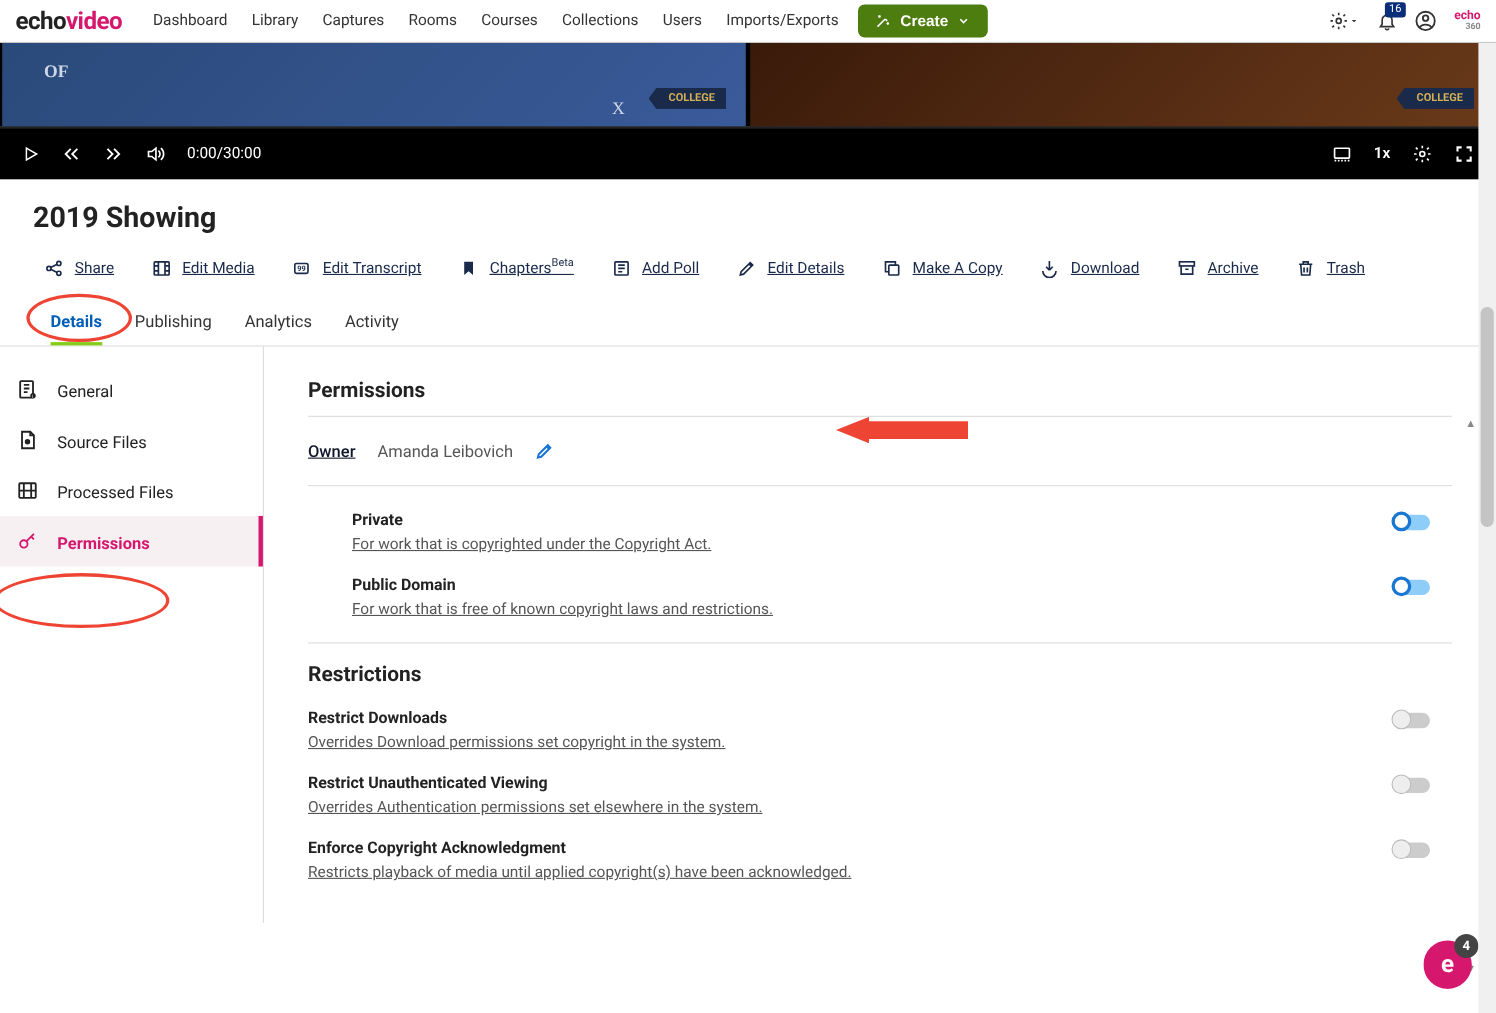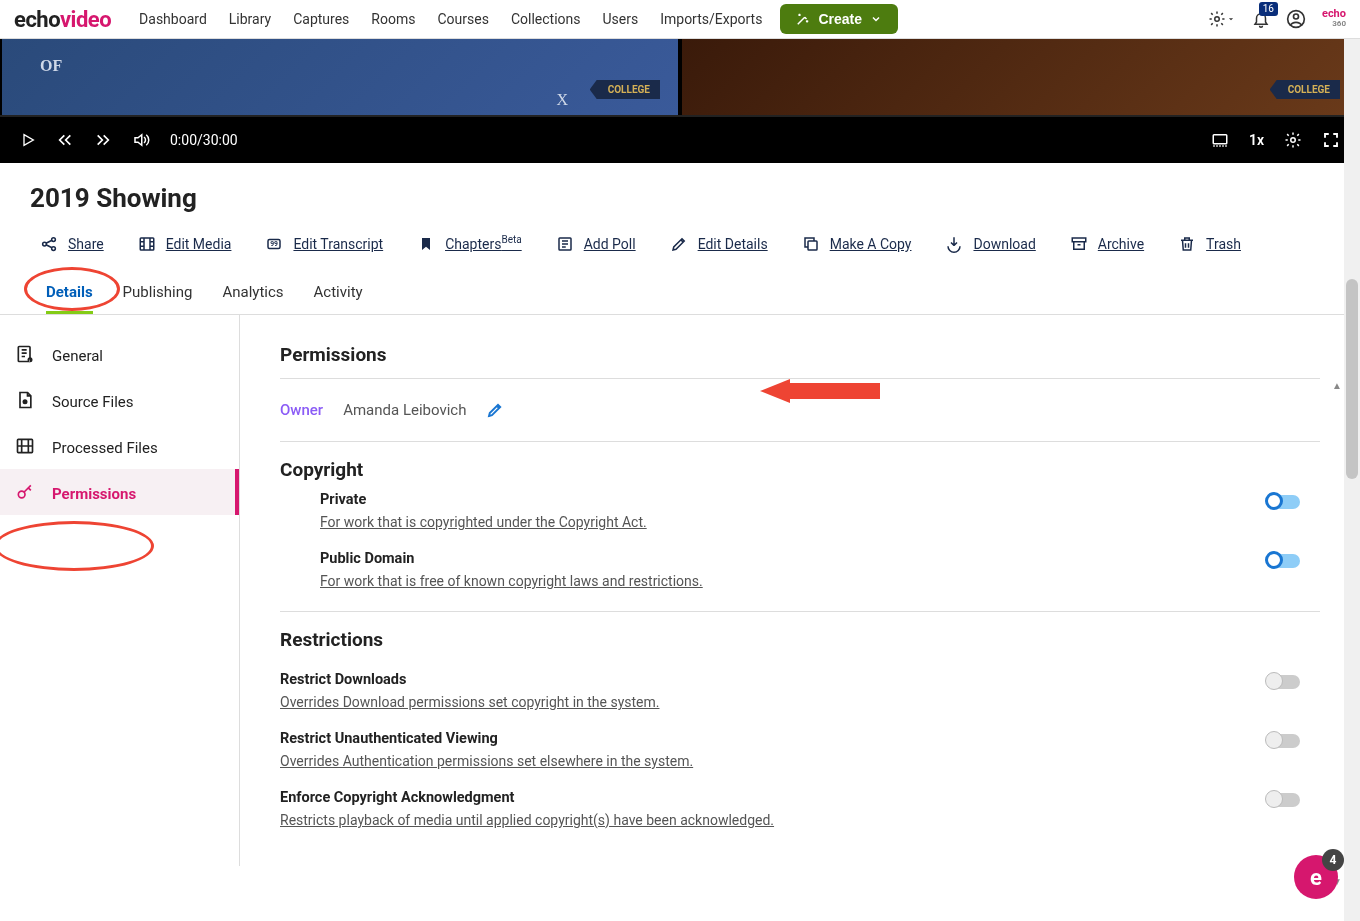--- a/index.html
+++ b/index.html
@@ -59,21 +59,21 @@
   .side-item.active { color:#d6176e; font-weight:700; background:#f7f0f3; border-right:4px solid #d6176e;}
   .side-item .sico { width:22px; height:22px; display:inline-flex; align-items:center; justify-content:center;}
   
   .perm-circle { position:absolute; left:-6px; top:206px; width:160px; height:50px; border:3px solid #e43; border-radius:50%; pointer-events:none;}
   
   .main-pane { flex:1; padding: 28px 40px; position:relative; max-height:560px; overflow-y:auto;}
   .main-pane h2 { font-size:19px; color:#222; margin-bottom:12px; }
   .hr { border:none; border-top:1px solid #ddd; margin:12px 0;}
   
   .owner-row { display:flex; align-items:center; gap:20px; padding:10px 0; font-size:15px;}
-  .owner-label { font-weight:500; color:#8b5cf6;}
+  .owner-label { font-weight:500; color:#0f172a;text-decoration:underline;}
   .owner-name { color:#555;}
   
   .arrow-annotation { position:absolute; left:520px; top:64px; pointer-events:none;}
   
   .section-title { font-size:19px; font-weight:700; color:#222; margin-top:16px;}
   
   .toggle-row { display:flex; padding:10px 20px 10px 40px; }
   .toggle-row.tight { padding-left:0px;}
   .toggle-text { flex:1;}
   .toggle-text .trow-title { font-size:14.5px; font-weight:700; color:#222; margin-bottom:6px;}
@@ -372,21 +372,20 @@
           </span>
       </div>
       <div class="arrow-annotation">
         <svg width="120" height="24" viewBox="0 0 120 24">
             <path d="M120 4 H30 V20 H120 Z" fill="#e43"></path>
             <path d="M30 0 L0 12 L30 24 Z" fill="#e43"></path>
           </svg>
       </div>
       <hr class="hr">
 
-      <div class="section-title">Copyright</div>
       <div class="toggle-row">
         <div class="toggle-text">
           <div class="trow-title">Private</div>
           <div class="trow-desc">For work that is copyrighted under the Copyright Act.</div>
         </div>
         <div class="toggle on"></div>
       </div>
       <div class="toggle-row">
         <div class="toggle-text">
           <div class="trow-title">Public Domain</div>

